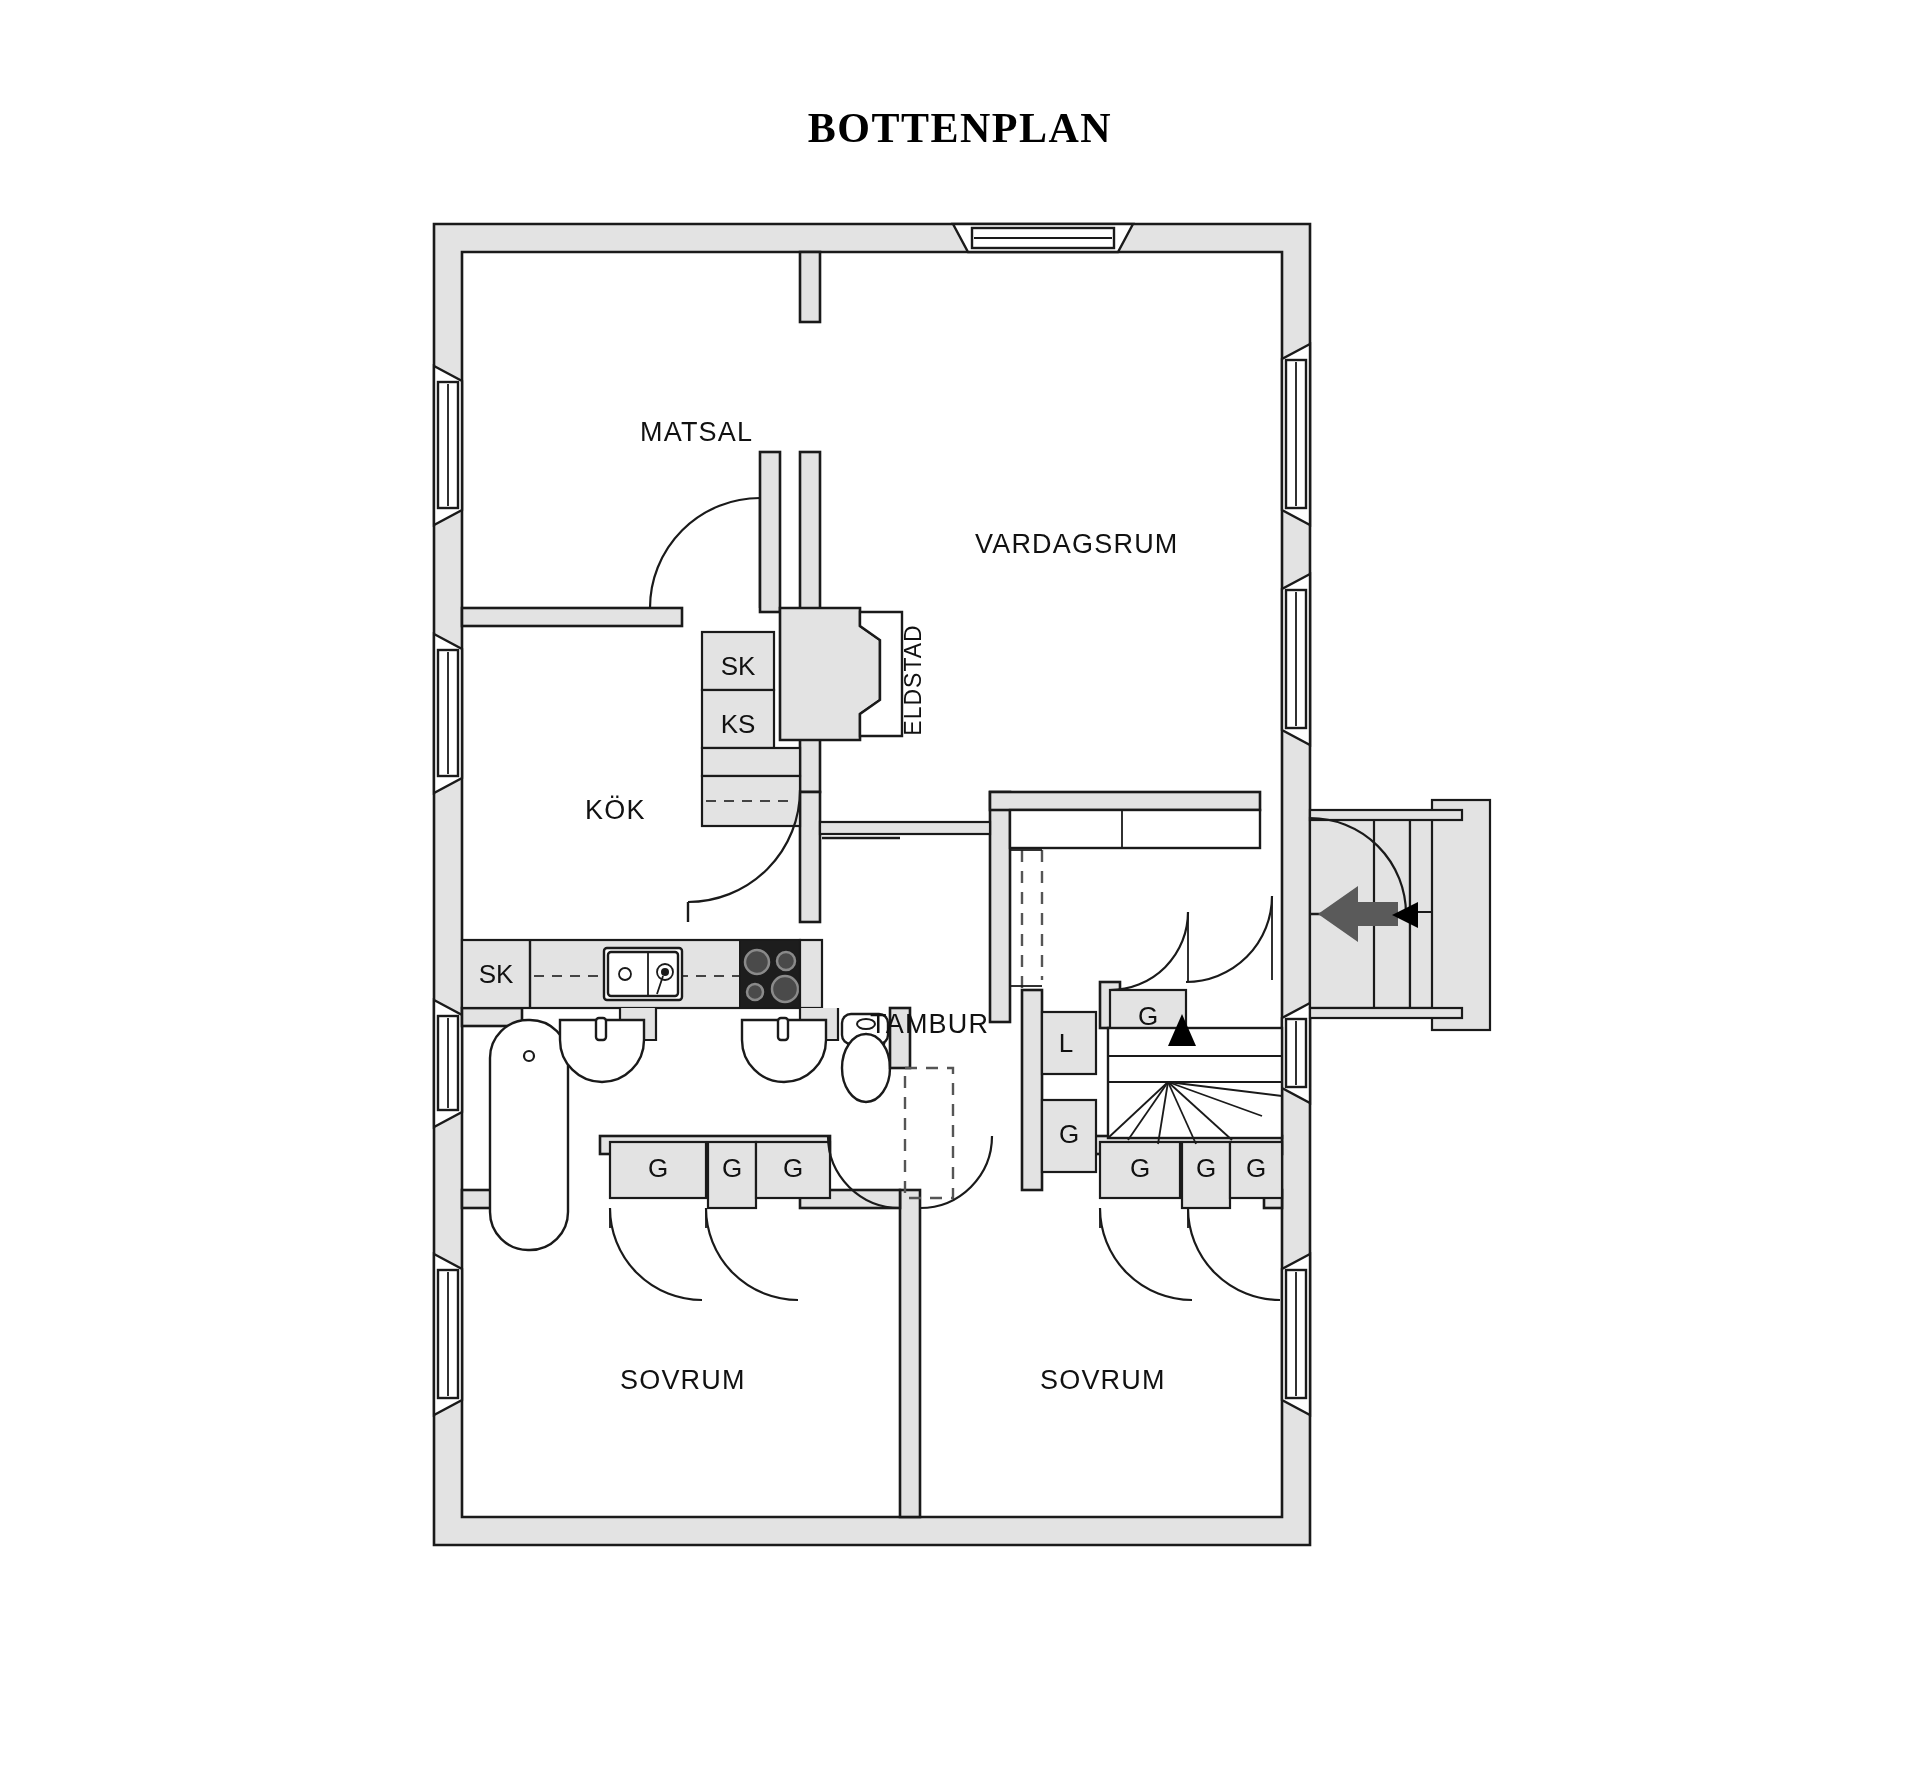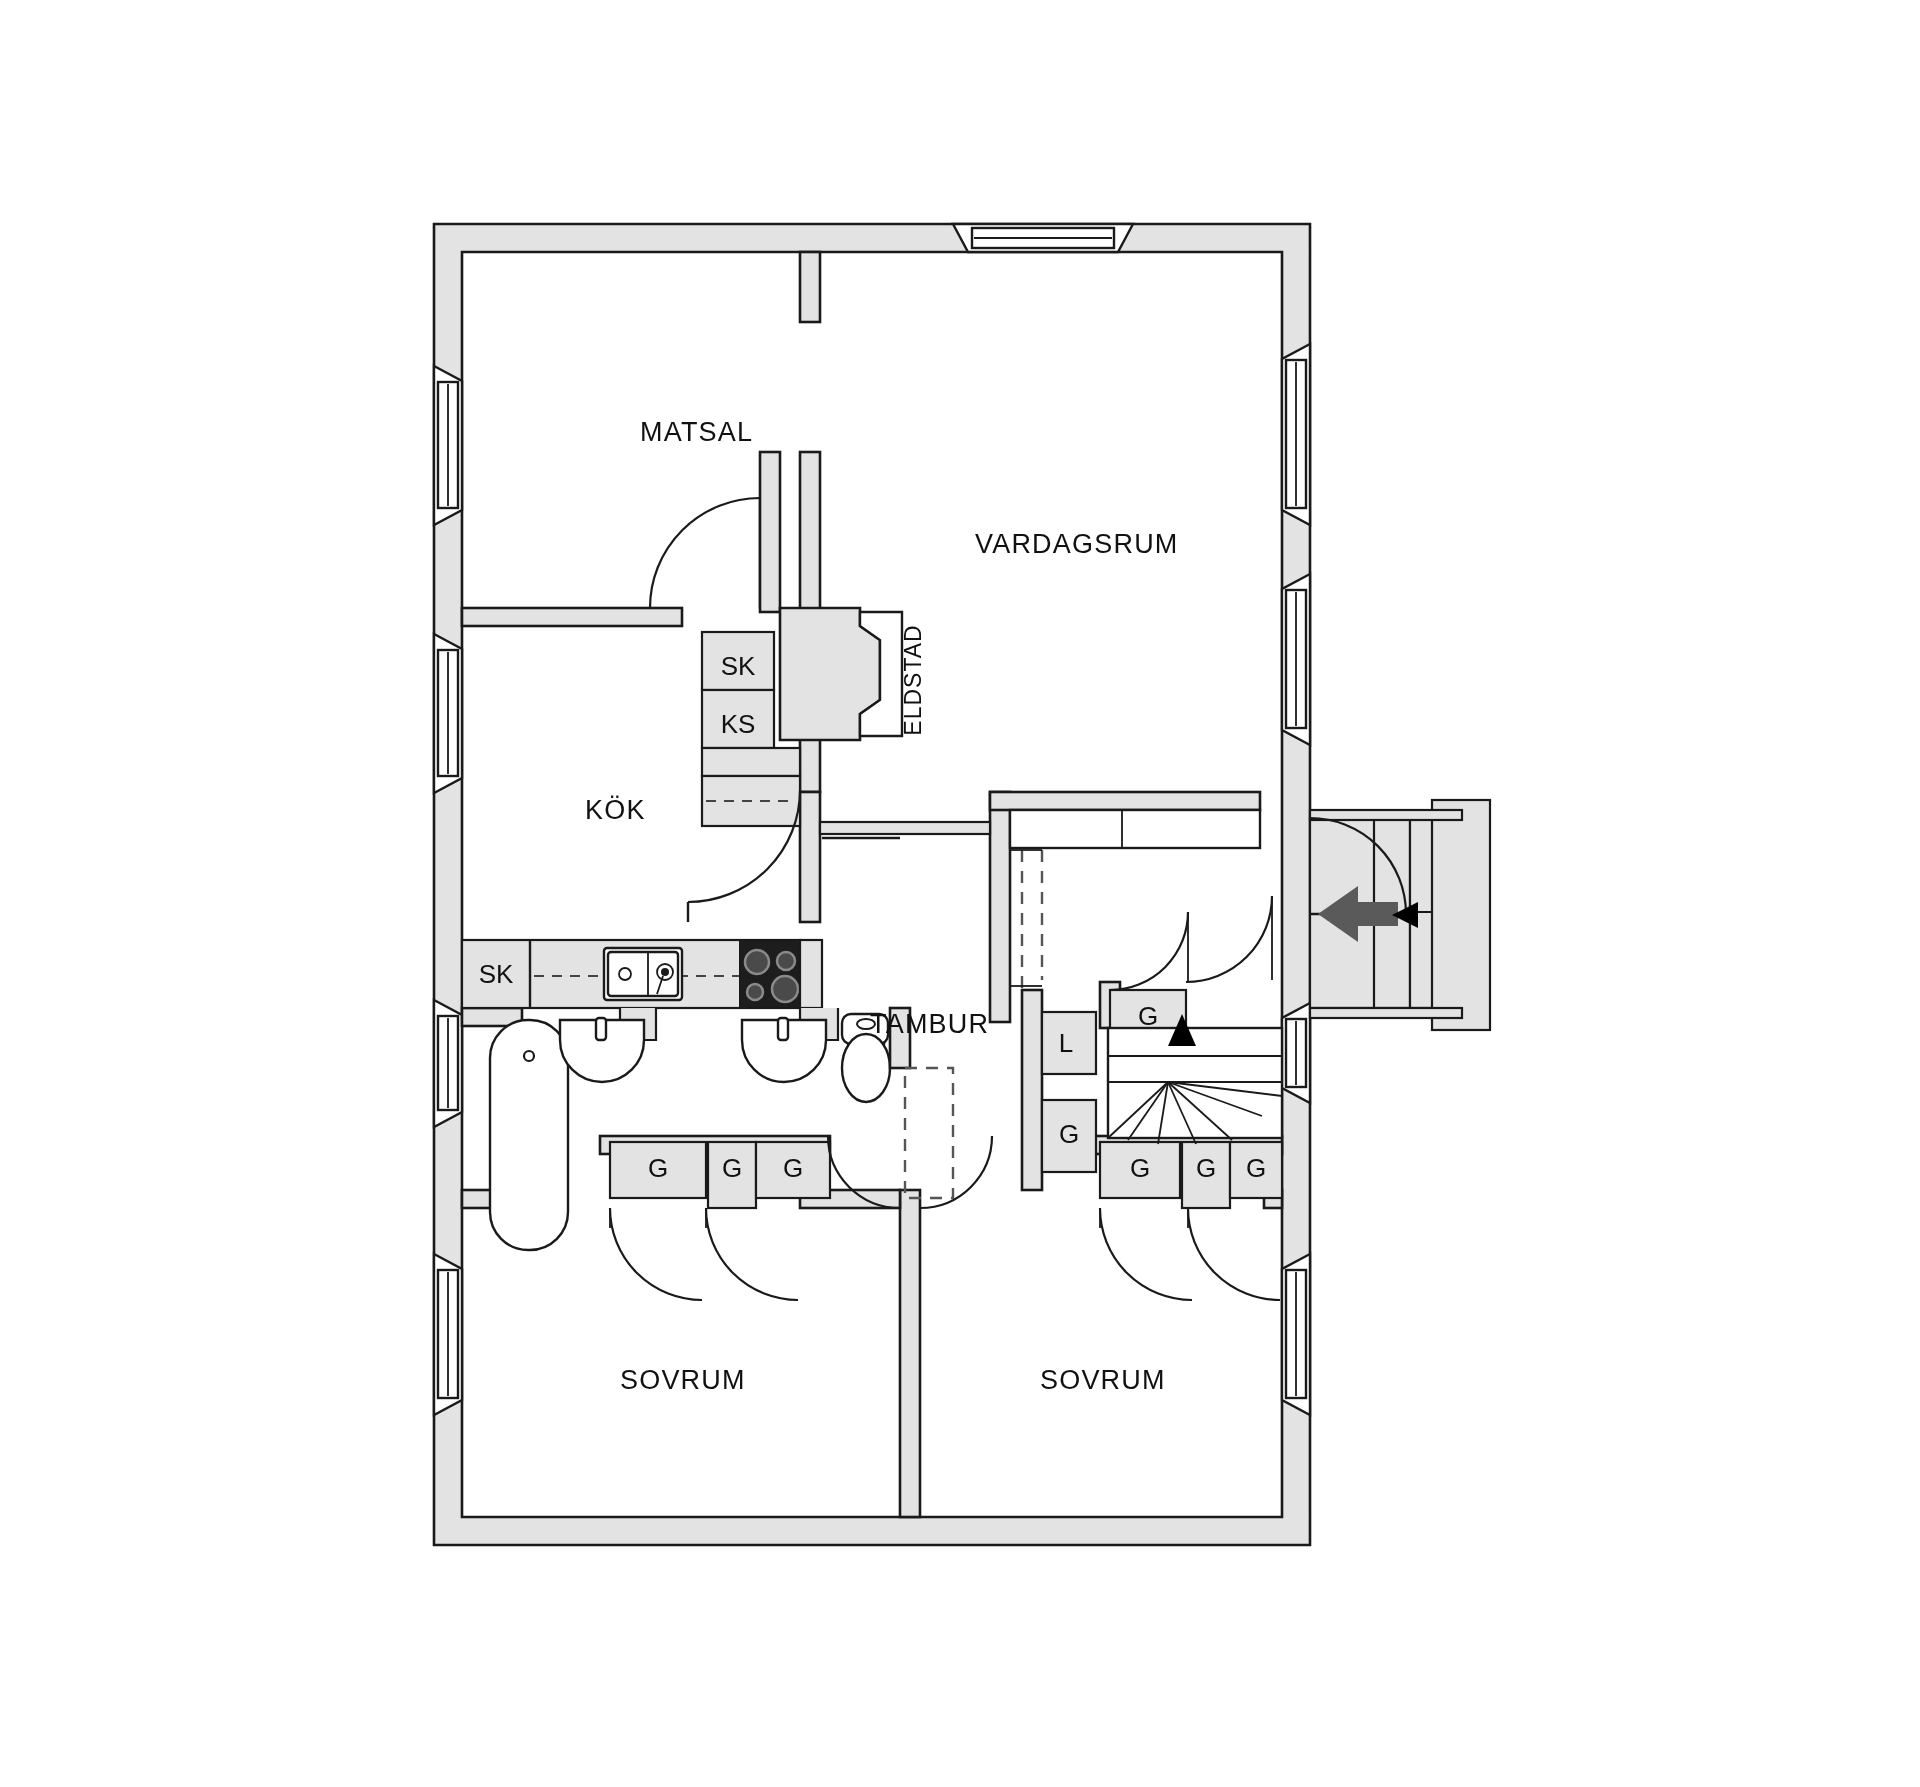--- a/index.html
+++ b/index.html
@@ -52,20 +52,21 @@
     font-size: 23px;
     fill: #111111;
     letter-spacing: 1px;
   }
 </style>
 </head>
 <body>
 
 <div id="plan-root">
 
+  <div id="plan-title">BOTTENPLAN</div>
 
   <svg id="floorplan" width="1920" height="1787" viewBox="0 0 1920 1787">
 
     <defs>
       <style>
         .wall    { fill:#e3e3e3; stroke:#1a1a1a; stroke-width:2.6; }
         .wallthin{ fill:#e3e3e3; stroke:#1a1a1a; stroke-width:2.2; }
         .white   { fill:#ffffff; stroke:#1a1a1a; stroke-width:2.4; }
         .fixfill { fill:#f1f1f1; stroke:#1a1a1a; stroke-width:2.4; }
         .noline  { fill:#f1f1f1; stroke:none; }

